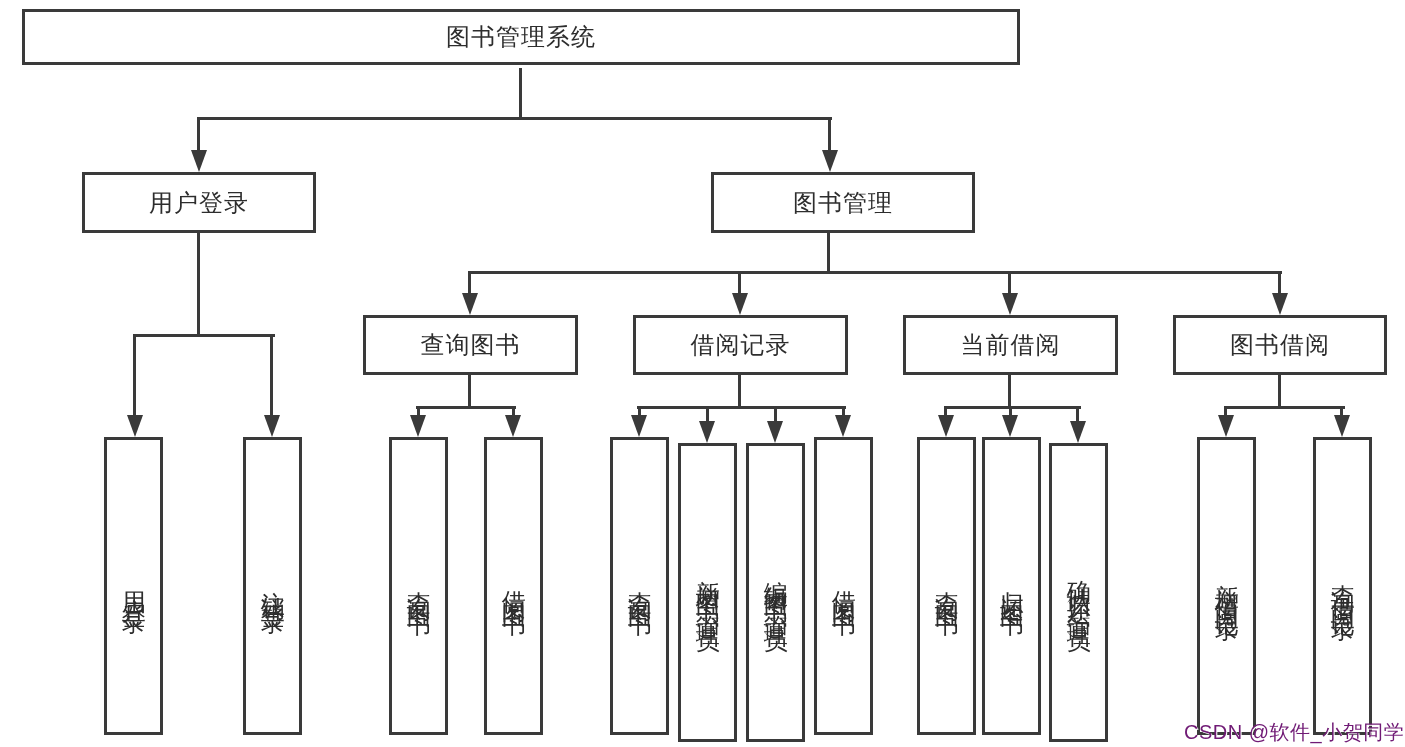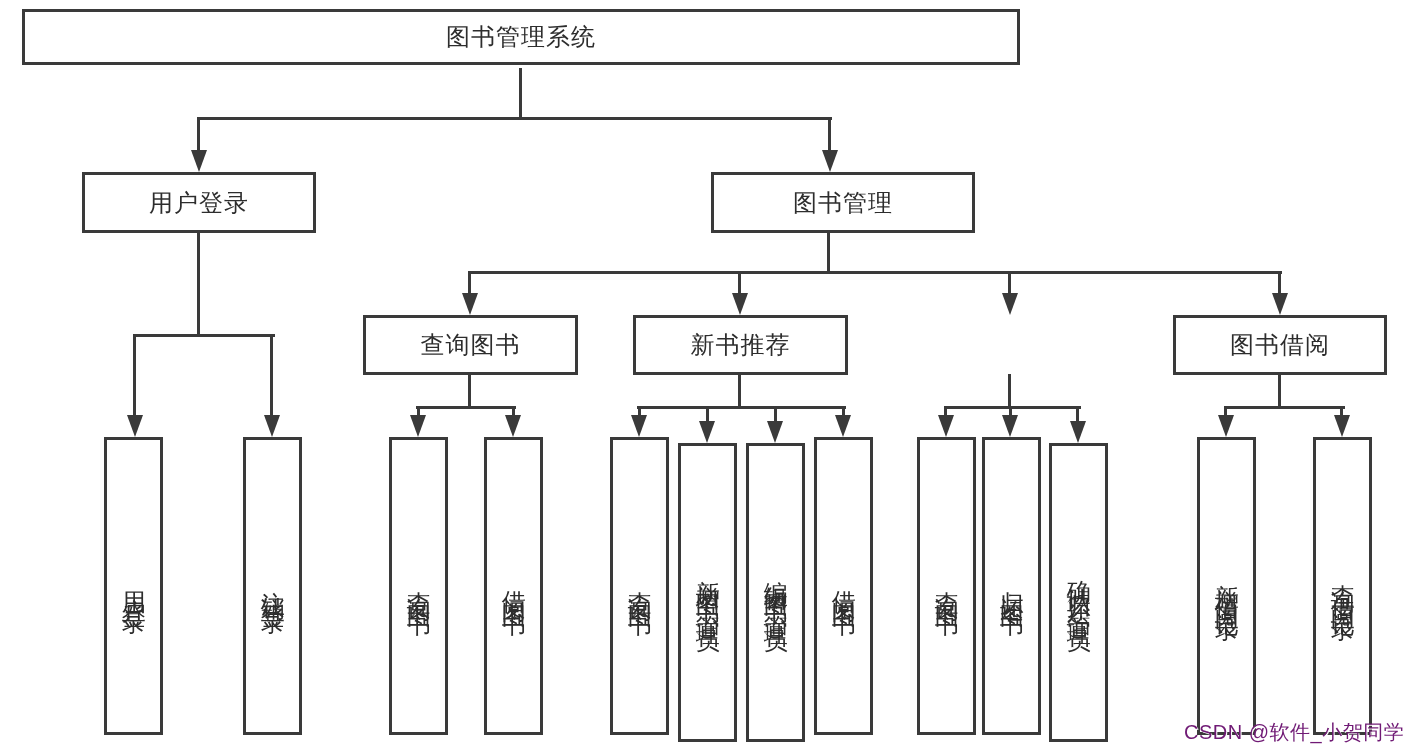--- a/index.html
+++ b/index.html
@@ -75,21 +75,22 @@
 <body>
 
 <div class="canvas">
 
   <div class="node" style="left:22px; top:9px; width:998px; height:56px;">图书管理系统</div>
 
   <div class="node" style="left:82px; top:172px; width:234px; height:61px;">用户登录</div>
   <div class="node" style="left:711px; top:172px; width:264px; height:61px;">图书管理</div>
 
   <div class="node" style="left:363px; top:315px; width:215px; height:60px;">查询图书</div>
-  <div class="node" style="left:633px; top:315px; width:215px; height:60px;">新书推荐</div>
+  <div class="node" style="left:633px; top:315px; width:215px; height:60px;">借阅记录</div>
+  <div class="node" style="left:903px; top:315px; width:215px; height:60px;">当前借阅</div>
   <div class="node" style="left:1173px; top:315px; width:214px; height:60px;">图书借阅</div>
 
   <div class="node leaf" style="left:104px; top:437px; width:59px; height:298px;">
     <span class="vtext">用户登录</span>
   </div>
   <div class="node leaf" style="left:243px; top:437px; width:59px; height:298px;">
     <span class="vtext">注销登录</span>
   </div>
 
   <div class="node leaf" style="left:389px; top:437px; width:59px; height:298px;">

